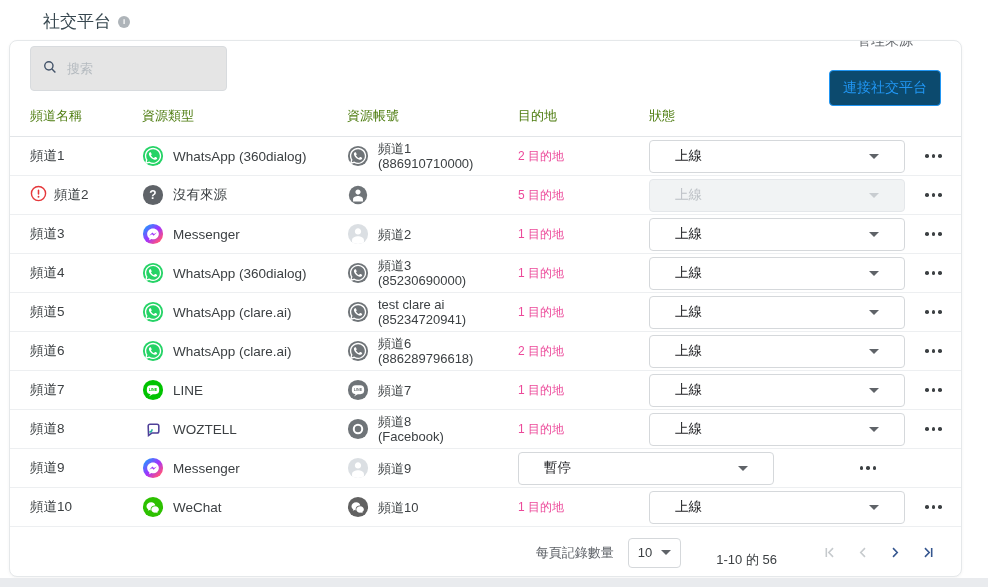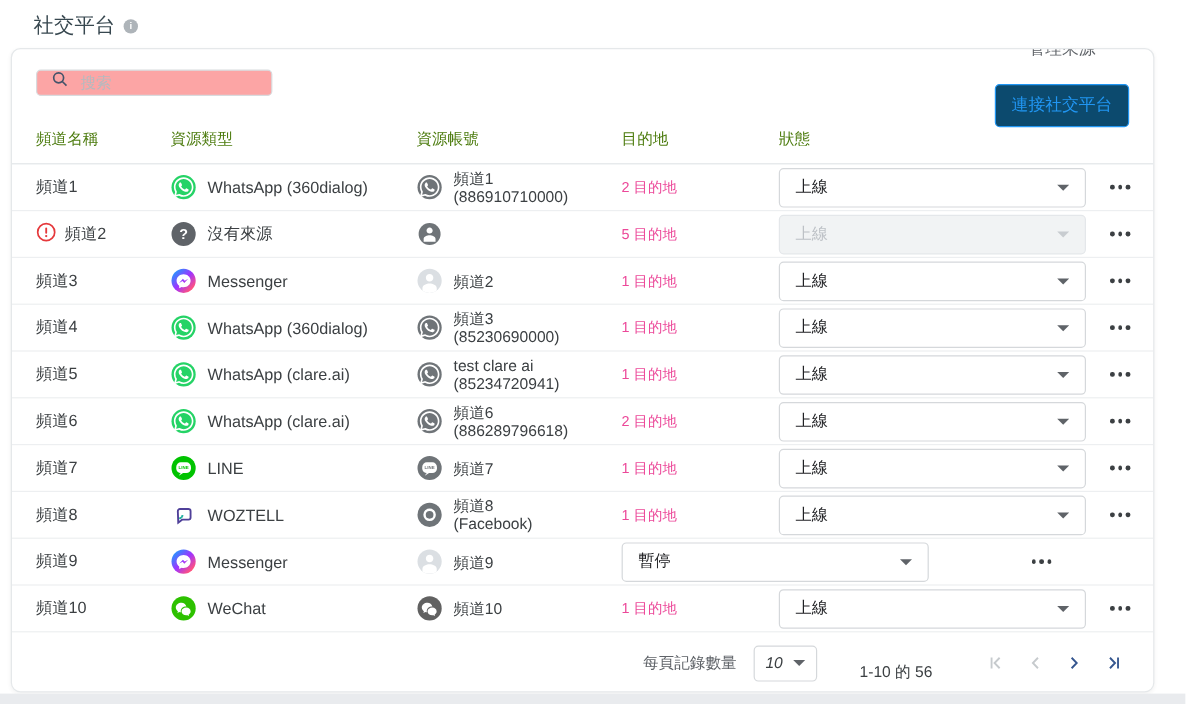--- a/index.html
+++ b/index.html
@@ -4,31 +4,31 @@
 <style>
   * { box-sizing: border-box; margin: 0; padding: 0; }
   html,body { width:988px; height:587px; }
   body {
     font-family: "Liberation Sans", "DejaVu Sans", sans-serif;
     background:#ffffff; position:relative; overflow:hidden;
     color:#3c4043;
   }
   .bottom-strip { position:absolute; left:0; top:578px; width:988px; height:9px; background:#e9ebee; }
 
-  .page-title-row { position:absolute; left:28px; top:10px; display:flex; align-items:center; gap:7px; }
+  .page-title-row { position:absolute; left:43px; top:10px; display:flex; align-items:center; gap:7px; }
   .page-title { font-size:17px; font-weight:500; color:#37474f; }
   .info-dot { width:12px; height:12px; border-radius:50%; background:#aeb4b9; color:#fff;
               font-size:8px; font-weight:bold; display:flex; align-items:center; justify-content:center; font-style:normal; }
 
   .card { position:absolute; left:9px; top:40px; width:953px; height:537px; background:#fff;
           border:1px solid #e5e8ea; border-radius:8px; box-shadow:0 1px 3px rgba(60,64,67,.06); overflow:hidden; }
 
   .toolbar { height:55px; display:flex; align-items:center; padding:0 20px; }
-  .search-box { width:197px; height:22px; border:1px solid #d8dbde; border-radius:4px;
-                display:flex; align-items:center; gap:9px; padding:0 11px; background:#fca5a5; }
+  .search-box { width:197px; height:45px; border:1px solid #d8dbde; border-radius:4px;
+                display:flex; align-items:center; gap:9px; padding:0 11px; background:#e5e5e5; }
   .search-box input { border:none; outline:none; flex:1; font-size:13px; color:#3c4043; min-width:0;
                       font-family:inherit; background:transparent; }
   .search-box input::placeholder { color:#b4babf; }
   .toolbar-right { margin-left:auto; display:flex; align-items:center; gap:20px;flex-direction:column; }
   .manage-btn { background:none; border:none; color:#5f6368; font-size:14px; cursor:pointer; font-family:inherit; }
   .connect-btn { background:#0c4a6e; border:1px solid #2196f3; color:#2196f3; font-size:14px;
                  border-radius:4px; padding:8px 13px; cursor:pointer; font-family:inherit; }
 
   .thead { display:flex; align-items:center; height:41px; padding-left:20px;
            border-bottom:1px solid #e2e5e8; color:#4d7c0f; font-size:13px; }
@@ -37,35 +37,35 @@
 
   .row { display:flex; align-items:center; height:39px; padding-left:20px;
          border-bottom:1px solid #edeff1; font-size:13.5px; color:#3c4043; }
   .name-cell { display:flex; align-items:center; gap:7px; padding-right:6px; }
   .type-cell, .account-cell { display:flex; align-items:center; gap:9px; padding-right:8px; }
   .icon-22, .icon-22 svg { width:22px; height:22px; display:block; flex:0 0 auto; }
   [data-name="woztell-icon"] svg { width:17px; height:17px; margin:2.5px; }
   .account-text { display:flex; flex-direction:column; justify-content:center; font-size:13px; line-height:15px; }
   .dest-link { color:#ec4899; font-size:12px; text-decoration:none; cursor:pointer;margin-top:36px; }
   .status-select { width:256px; height:33px; border:1px solid #d5d8db; border-radius:4px; background:#fff;
-                   display:flex; align-items:center; justify-content:space-between; padding:0 13px;
+                   display:flex; align-items:center; justify-content:space-between; padding:0 25px;
                    font-size:13.5px; color:#202124; cursor:pointer; }
   .caret { width:0; height:0; border-left:5px solid transparent; border-right:5px solid transparent;
            border-top:5px solid #5f6368; }
   .status-select.disabled { background:#f1f3f4; border-color:#e4e7ea; color:#bdc1c6; cursor:default; }
   .status-select.disabled .caret { border-top-color:#c8ccd0; }
   .ellipsis-btn { background:none; border:none; cursor:pointer; display:flex; align-items:center; gap:3px; padding:6px; }
   .ellipsis-btn i { width:3.5px; height:3.5px; border-radius:50%; background:#3c4043; display:block; }
 
   .tfoot { height:51px; display:flex; align-items:center; justify-content:flex-end;
            padding-right:20px; gap:35px; font-size:13px; color:#5f6368; }
   .per-page { display:flex; align-items:center; gap:14px; }
   .per-page-select { height:30px; min-width:47px; border:1px solid #d5d8db; border-radius:4px;
                      display:flex; align-items:center; justify-content:center; gap:9px; padding:0 9px;
-                     color:#3c4043; background:#fff; cursor:pointer;font-style:italic; }
+                     color:#3c4043; background:#fff; cursor:pointer; }
   .range-label { color:#3c4043; margin-right:4px;margin-top:15px; }
   .pager { display:flex; align-items:center; gap:7px; }
   .pager-btn { width:26px; height:26px; background:none; border:none; display:flex; align-items:center;
                justify-content:center; cursor:pointer; }
   .pager-btn svg { width:17px; height:17px; }
   .pager-btn.enabled { color:#35568f; }
   .pager-btn.disabled { color:#c6cacd; cursor:default; }
 </style>
 </head>
 <body>

